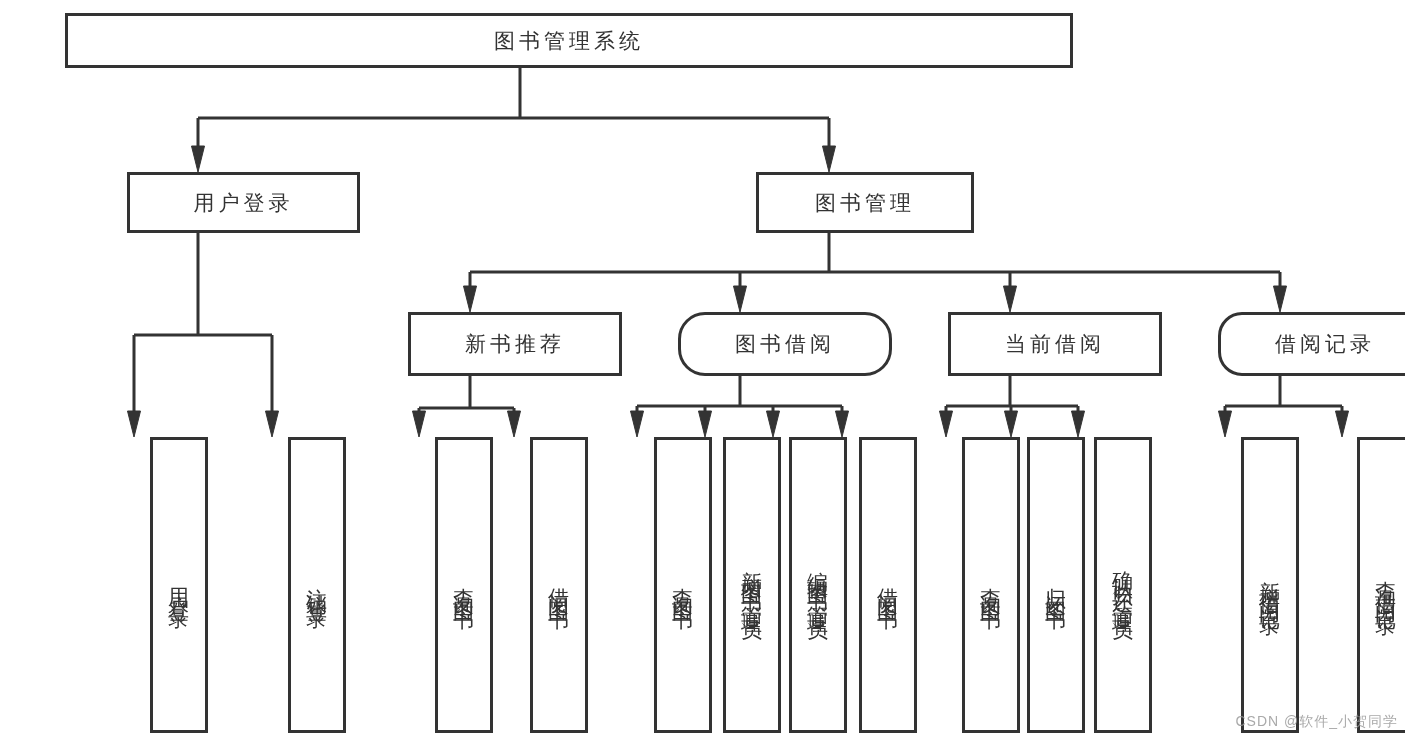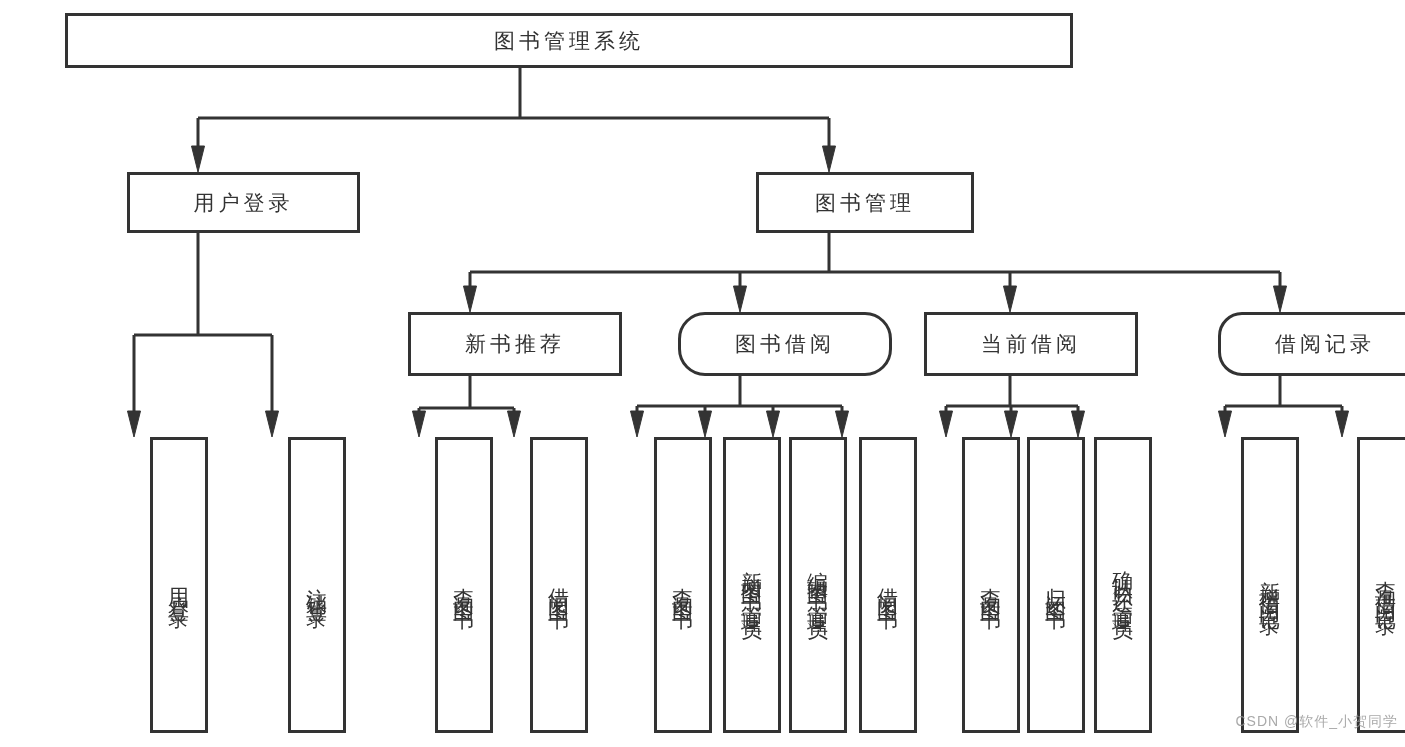--- a/index.html
+++ b/index.html
@@ -141,21 +141,21 @@
   <div class="node" style="left:711px; top:172px; width:218px; height:61px;">
     <span class="lbl">图书管理</span>
   </div>
 
   <div class="node" style="left:363px; top:312px; width:214px; height:64px;">
     <span class="lbl">新书推荐</span>
   </div>
   <div class="node" style="left:633px; top:312px; width:214px; height:64px;border-radius:27px;">
     <span class="lbl">图书借阅</span>
   </div>
-  <div class="node" style="left:879px; top:312px; width:214px; height:64px;">
+  <div class="node" style="left:903px; top:312px; width:214px; height:64px;">
     <span class="lbl">当前借阅</span>
   </div>
   <div class="node" style="left:1173px; top:312px; width:214px; height:64px;border-radius:24px;">
     <span class="lbl">借阅记录</span>
   </div>
 
   <div class="node vtext" style="left:105px; top:437px; width:58px; height:296px;">
     <span class="lbl">用户登录</span>
   </div>
   <div class="node vtext" style="left:243px; top:437px; width:58px; height:296px;">

